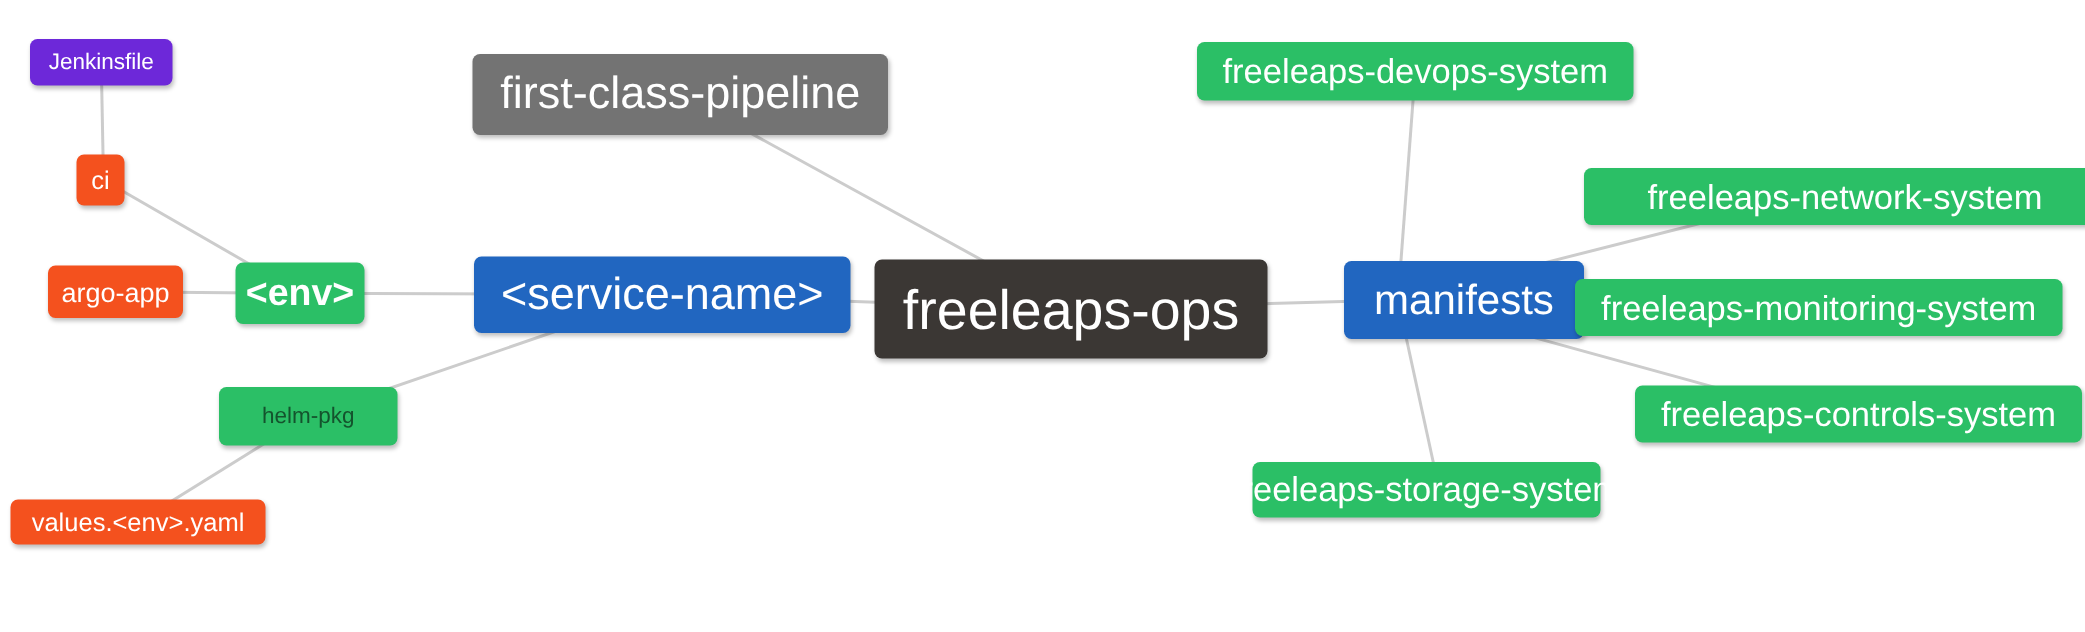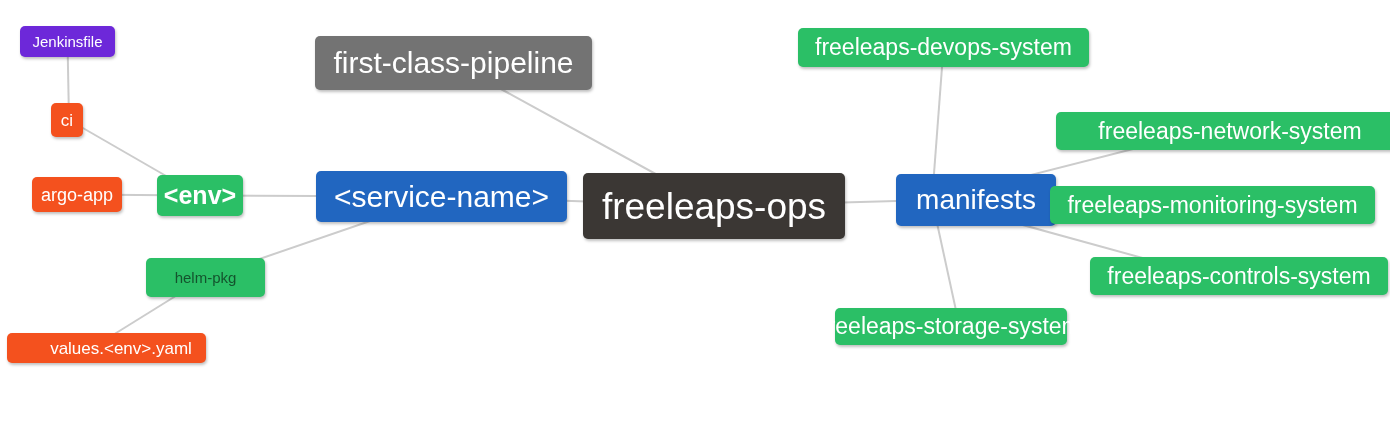--- a/index.html
+++ b/index.html
@@ -100,17 +100,17 @@
       </div>
       <div class="node" style="left: 1059px; top: 257px; width: 298px; height: 38px; font-size: 23px; background: rgb(43, 191, 102); color: rgb(255, 255, 255); margin-left: 31px;">
         <span>freeleaps-controls-system</span>
       </div>
       <div class="node" style="left: 814px; top: 308px; width: 232px; height: 37px; font-size: 23px; background: rgb(43, 191, 102); color: rgb(255, 255, 255); margin-left: 21px;">
         <span>freeleaps-storage-system</span>
       </div>
       <div class="node" style="left: 146px; top: 258px; width: 119px; height: 39px; font-size: 15px; background: rgb(43, 191, 102); color: #14532d;">
         <span>helm-pkg</span>
       </div>
-      <div class="node" style="left: 7px; top: 333px; width: 170px; height: 30px; font-size: 17px; background: rgb(244, 81, 30); color: rgb(255, 255, 255); padding-left: 29px;">
+      <div class="node" style="left: 7px; top: 333px; width: 170px; height: 30px; font-size: 17px; background: rgb(244, 81, 30); color: rgb(255, 255, 255);">
         <span>values.&lt;env&gt;.yaml</span>
       </div>
     </div>
 </div>
 
 </body></html>

